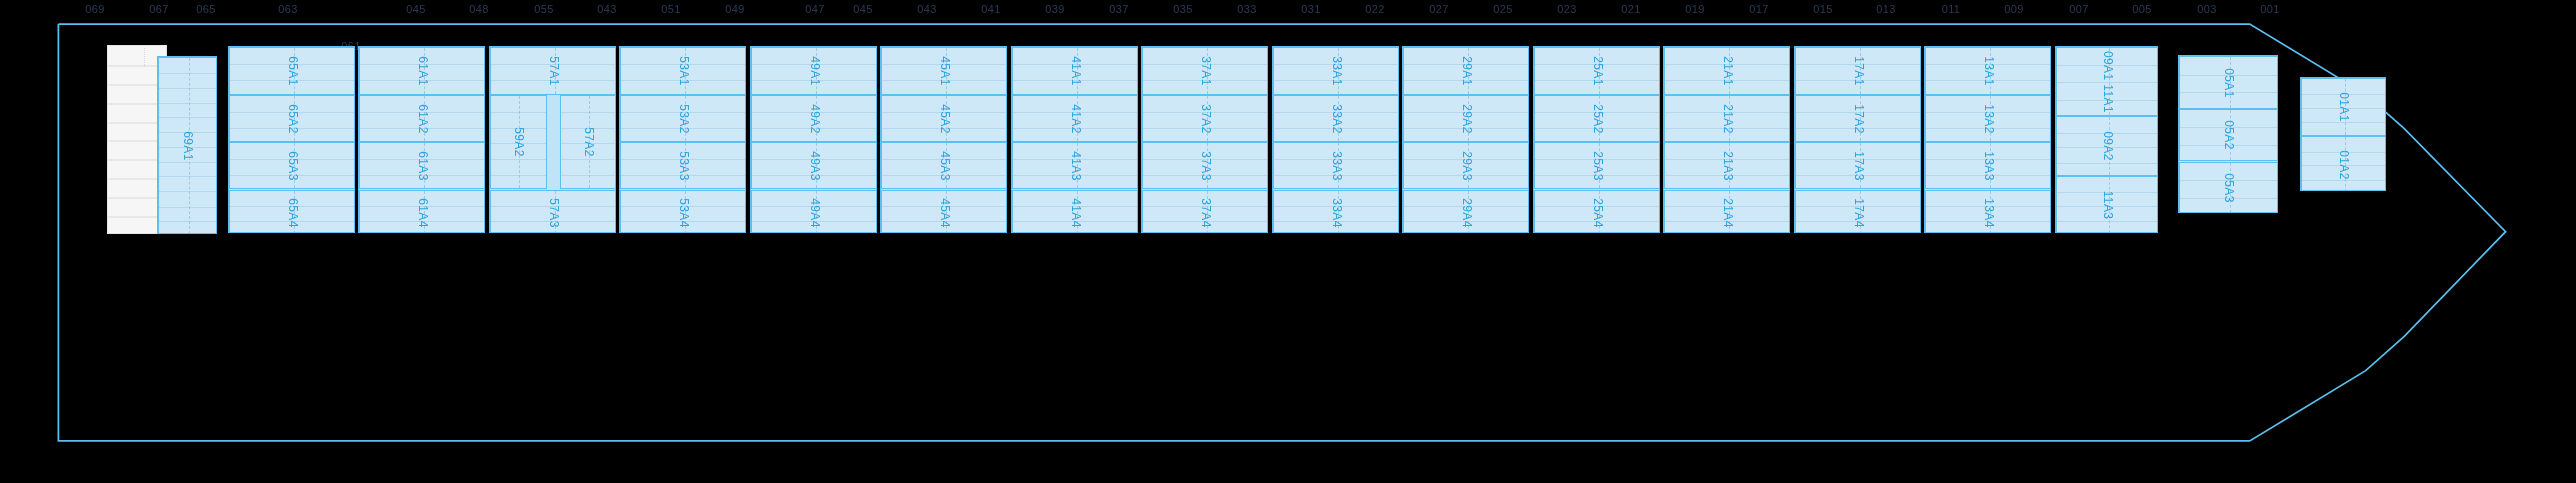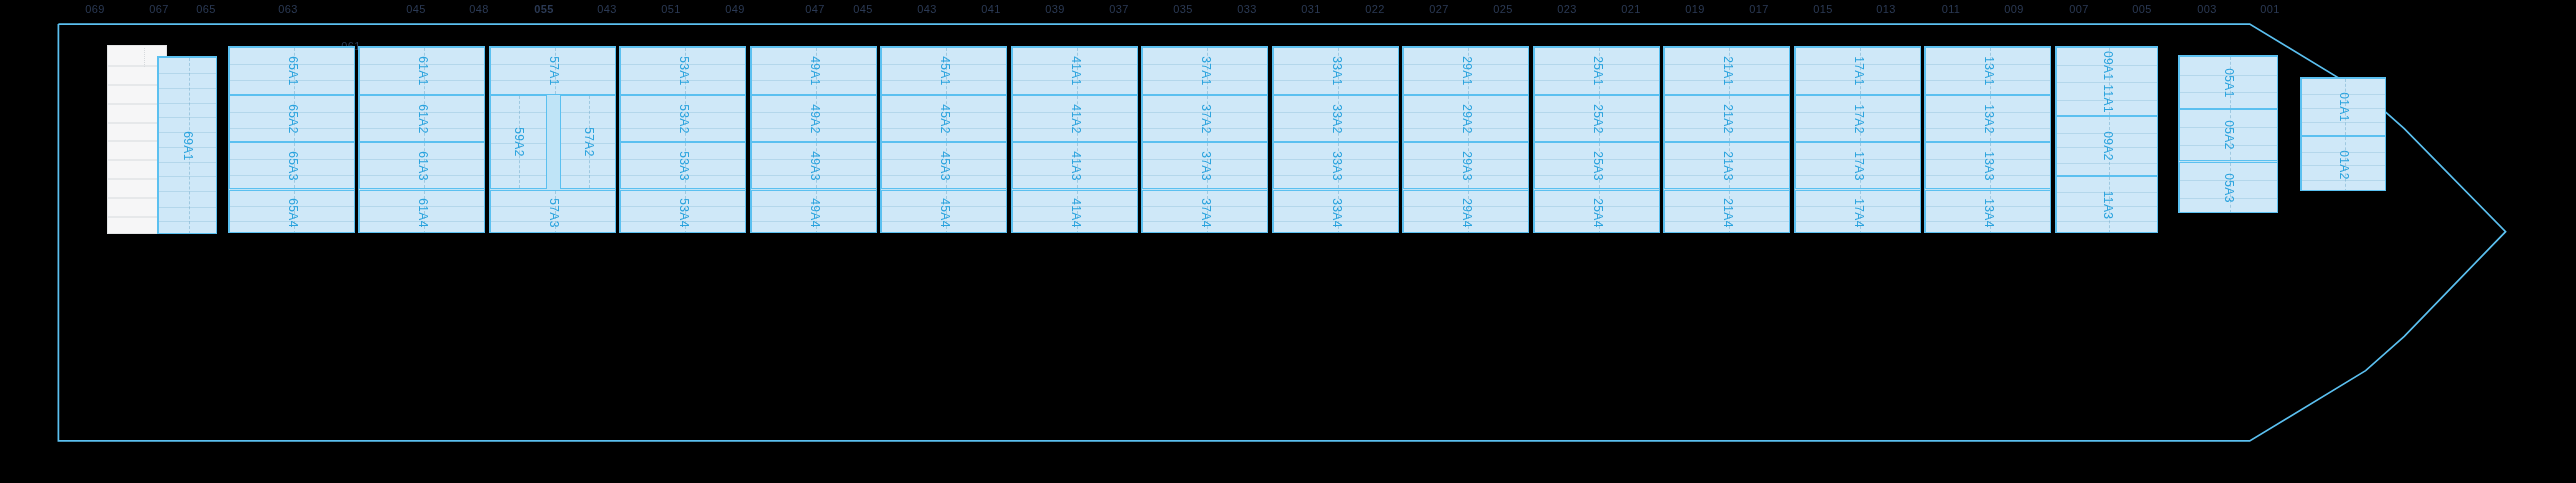--- a/index.html
+++ b/index.html
@@ -126,21 +126,21 @@
 <div id="stage">
 
   <div id="axis">
       <div class="axis-tick" style="left: 95px;">069</div>
       <div class="axis-tick" style="left: 159px;">067</div>
       <div class="axis-tick" style="left: 206px;">065</div>
       <div class="axis-tick" style="left: 288px;">063</div>
       <div class="axis-tick" style="left: 351px; margin-top: 37px;">061</div>
       <div class="axis-tick" style="left: 416px;">045</div>
       <div class="axis-tick" style="left: 479px;">048</div>
-      <div class="axis-tick" style="left: 544px; font-weight: bold;">055</div>
+      <div class="axis-tick" style="left: 544px;">055</div>
       <div class="axis-tick" style="left: 607px;">043</div>
       <div class="axis-tick" style="left: 671px;">051</div>
       <div class="axis-tick" style="left: 735px;">049</div>
       <div class="axis-tick" style="left: 799px; margin-left: 16px;">047</div>
       <div class="axis-tick" style="left: 863px;">045</div>
       <div class="axis-tick" style="left: 927px;">043</div>
       <div class="axis-tick" style="left: 991px;">041</div>
       <div class="axis-tick" style="left: 1055px;">039</div>
       <div class="axis-tick" style="left: 1119px;">037</div>
       <div class="axis-tick" style="left: 1183px;">035</div>

